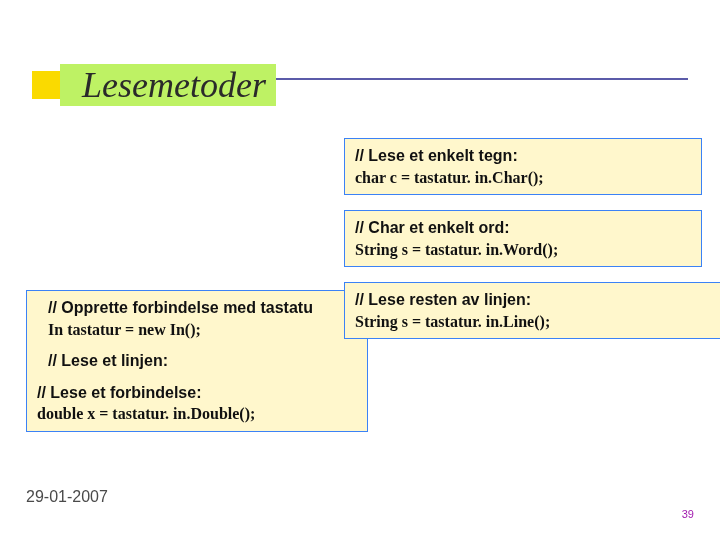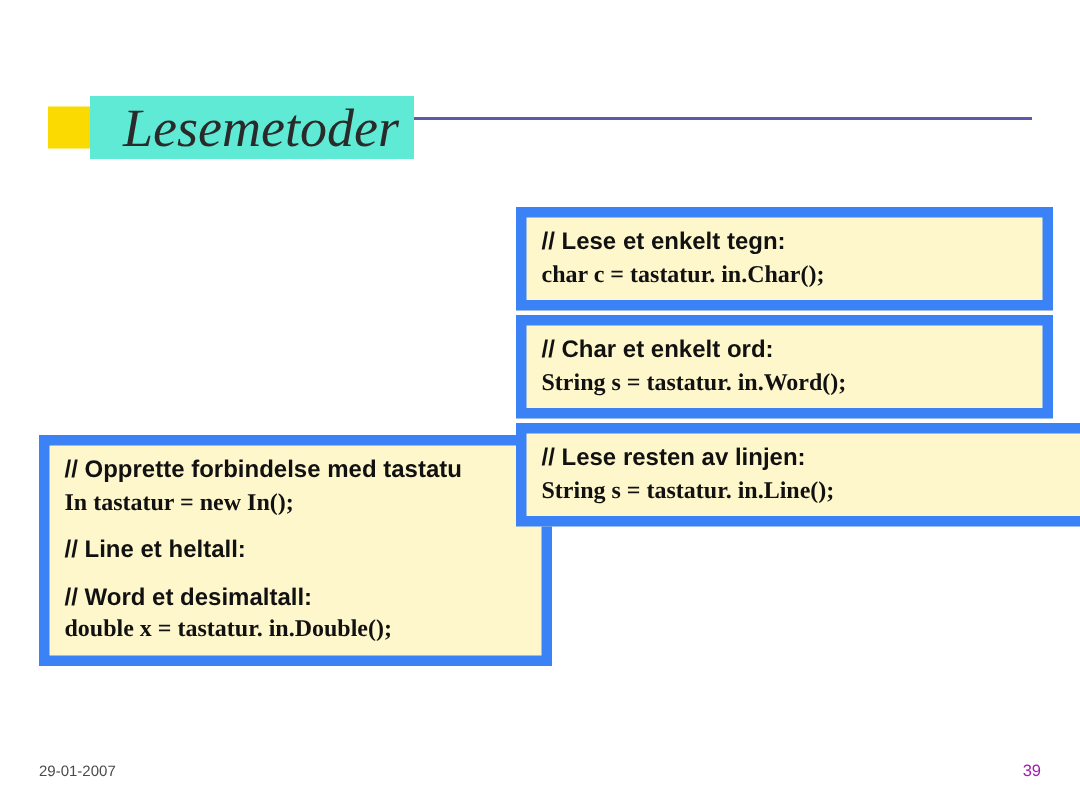--- a/index.html
+++ b/index.html
@@ -1,53 +1,53 @@
 <!DOCTYPE html>
 <html><head>
 <meta charset="utf-8">
 <style>
   * { box-sizing: border-box; margin: 0; padding: 0; }
   html, body { width: 720px; height: 540px; background: #fff; font-family: Arial, Helvetica, sans-serif; }
   .slide { position: relative; width: 720px; height: 540px; }
   .title-row { position: absolute; left: 32px; top: 64px; display: flex; align-items: center; }
   .title-bullet { width: 28px; height: 28px; background: #fada00; display: inline-block; }
   .title-rule { position: absolute; left: 32px; top: 78px; width: 656px; height: 2px; background: #5b5ba9; z-index: 0; }
-  .title-text { position: relative; z-index: 1; background: #5eead4; padding: 0 10px 0 22px; font-family: Georgia, 'Times New Roman', serif; font-style: italic; font-size: 36px; color: #2a2a2a; }
-  .codebox { position: absolute; background: #fff7cc; border: 7px solid #3b82f6; padding: 6px 10px; line-height: 1.35; }
+  .title-text { position: relative; z-index: 1; background: #bef264; padding: 0 10px 0 22px; font-family: Georgia, 'Times New Roman', serif; font-style: italic; font-size: 36px; color: #2a2a2a; }
+  .codebox { position: absolute; background: #fff7cc; border: 1px solid #3b82f6; padding: 6px 10px; line-height: 1.35; }
   .comment { font-family: Arial, Helvetica, sans-serif; font-weight: bold; font-size: 16px; color: #111; }
   .code { font-family: Liberation Serif, serif; font-weight: bold; font-size: 16px; color: #111; white-space: pre; }
   .box-left { left: 26px; top: 290px; width: 342px; }
   .box-char { left: 344px; top: 138px; width: 358px; z-index: 3; }
   .box-word { left: 344px; top: 210px; width: 358px; z-index: 3; }
   .box-line { left: 344px; top: 282px; width: 430px; z-index: 3; }
-  .box-left .section { margin-bottom: 10px; }
-  .date { position: absolute; left: 26px; bottom: 20px; font-size: 10px; color: #4a4a4a; }
+  .box-left .section { margin-bottom: 10px; margin-left: 11px; }
+  .date { position: absolute; left: 26px; bottom: 34px; font-size: 16px; color: #4a4a4a; }
   .pagenum { position: absolute; right: 26px; bottom: 20px; font-size: 11px; color: #a21caf; }
 </style>
 </head>
 <body>
 
 <div class="slide">
 
   <div class="title-rule"></div>
   <div class="title-row">
     <span class="title-bullet"></span>
     <span class="title-text">Lesemetoder</span>
   </div>
 
   <div class="codebox box-left">
     <div class="section">
       <div class="comment">// Opprette forbindelse med tastatu</div>
       <div class="code">In tastatur = new In();</div>
     </div>
     <div class="section">
-      <div class="comment">// Line et heltall:</div>
+      <div class="comment">// Lese et linjen:</div>
     </div>
     <div>
-      <div class="comment">// Word et desimaltall:</div>
+      <div class="comment">// Lese et forbindelse:</div>
       <div class="code">double x = tastatur. in.Double();</div>
     </div>
   </div>
 
   <div class="codebox box-char">
     <div class="comment">// Lese et enkelt tegn:</div>
     <div class="code">char c = tastatur. in.Char();</div>
   </div>
 
   <div class="codebox box-word">

